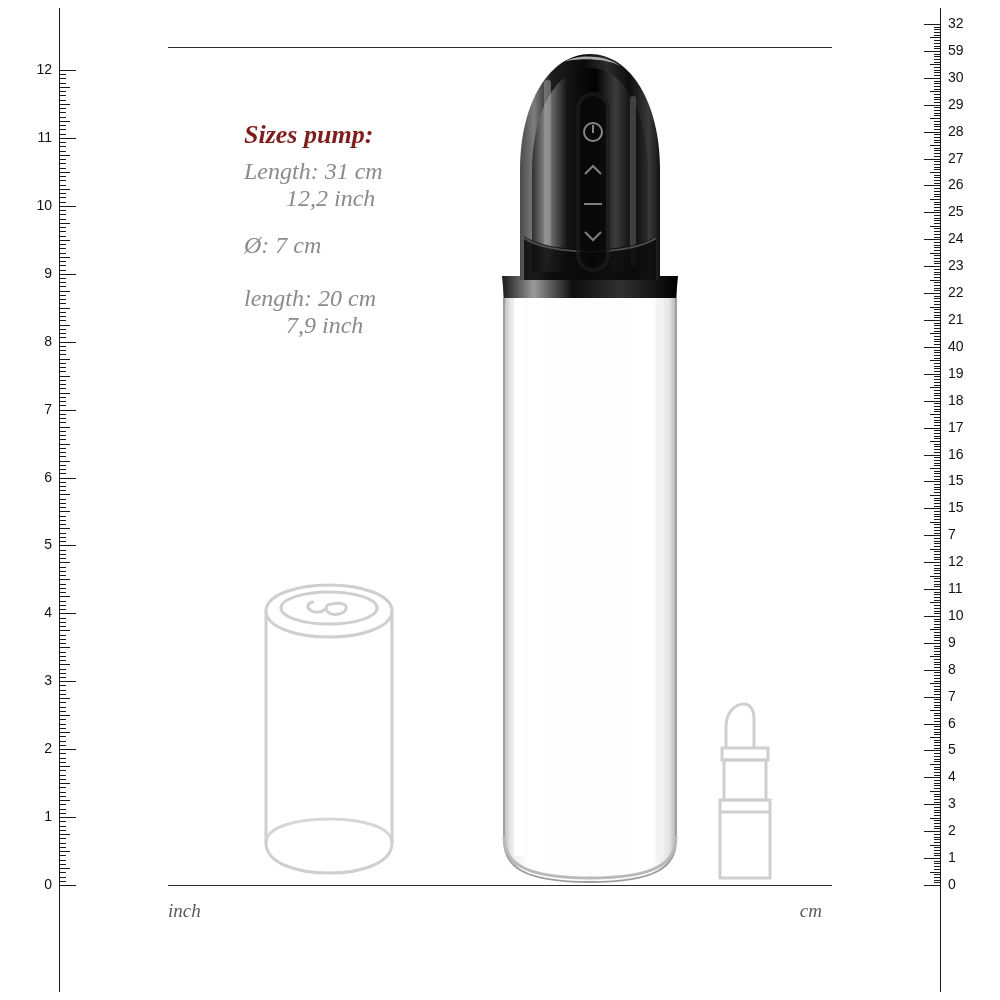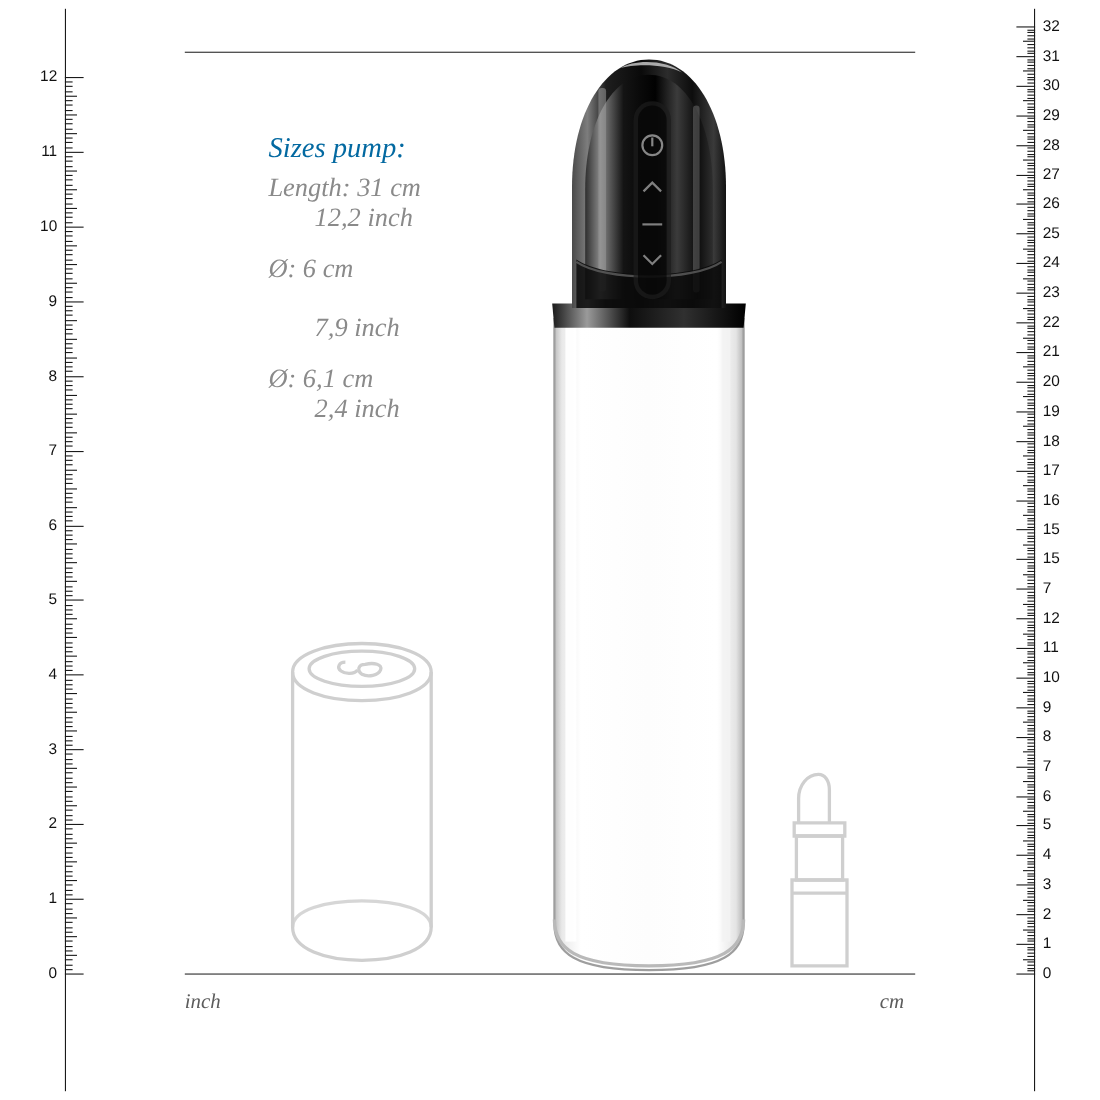--- a/index.html
+++ b/index.html
@@ -84,24 +84,24 @@
   
   .specs {
     position: absolute;
     left: 244px;
     top: 120px;
     width: 270px;
     color: #8b8b8b;
   }
   .specs .head {
     font-size: 26px;
-    font-weight: normal;
+    font-weight: bold;
     font-style: italic;
     font-family: "Liberation Serif", serif;
-    color: #0369a1;
+    color: #7f1d1d;
     margin: 0 0 8px 0;
     white-space: nowrap;
   }
   .specs .line {
     font-size: 24px;
     font-style: italic;
     font-family: "Liberation Serif", serif;
     color: #8a8a8a;
     margin: 0;
     white-space: nowrap;
@@ -695,51 +695,48 @@
         <div class="tlabel" style="top: 607.938px;">10</div>
         <div class="tlabel" style="top: 581.031px;">11</div>
         <div class="tlabel" style="top: 554.125px;">12</div>
         <div class="tlabel" style="top: 527.219px;">7</div>
         <div class="tlabel" style="top: 500.312px;">15</div>
         <div class="tlabel" style="top: 473.406px;">15</div>
         <div class="tlabel" style="top: 446.5px;">16</div>
         <div class="tlabel" style="top: 419.594px;">17</div>
         <div class="tlabel" style="top: 392.688px;">18</div>
         <div class="tlabel" style="top: 365.781px;">19</div>
-        <div class="tlabel" style="top: 338.875px;">20</div>
+        <div class="tlabel" style="top: 338.875px;">40</div>
         <div class="tlabel" style="top: 311.969px;">21</div>
         <div class="tlabel" style="top: 285.062px;">22</div>
         <div class="tlabel" style="top: 258.156px;">23</div>
         <div class="tlabel" style="top: 231.25px;">24</div>
         <div class="tlabel" style="top: 204.344px;">25</div>
         <div class="tlabel" style="top: 177.438px;">26</div>
         <div class="tlabel" style="top: 150.531px;">27</div>
         <div class="tlabel" style="top: 123.625px;">28</div>
         <div class="tlabel" style="top: 96.7188px;">29</div>
         <div class="tlabel" style="top: 69.8125px;">30</div>
-        <div class="tlabel" style="top: 42.9062px;">31</div>
+        <div class="tlabel" style="top: 42.9062px;">59</div>
         <div class="tlabel" style="top: 16px;">32</div>
       </div>
   </div>
 
   <div class="specs">
     <div class="grp">
       <p class="head">Sizes pump:</p>
       <p class="line">Length: 31 cm</p>
       <p class="line indent">12,2 inch</p>
     </div>
     <div class="grp tight">
-      <p class="line">Ø: 6 cm</p>
+      <p class="line">Ø: 7 cm</p>
     </div>
     <div class="grp">
+      <p class="line">length: 20 cm</p>
       <p class="line indent">7,9 inch</p>
-    </div>
-    <div class="grp">
-      <p class="line">Ø: 6,1 cm</p>
-      <p class="line indent">2,4 inch</p>
     </div>
   </div>
 
   <div class="can">
     <svg viewBox="0 0 186 305" width="186" height="305" fill="none" stroke="#cfcfcf" stroke-width="3">
       <path d="M30 36 C30 20, 60 10, 93 10 C126 10, 156 20, 156 36 L156 268 C156 288, 126 298, 93 298 C60 298, 30 288, 30 268 Z"></path>
       <path d="M30 36 C30 52, 60 62, 93 62 C126 62, 156 52, 156 36"></path>
       <ellipse cx="93" cy="33" rx="48" ry="16"></ellipse>
       <path d="M78 27 C72 27, 70 32, 74 35 C78 38, 86 38, 89 34"></path>
       <path d="M96 29 C90 29, 88 34, 93 38 C99 41, 108 39, 110 34 C112 29, 104 27, 96 29 Z"></path>

